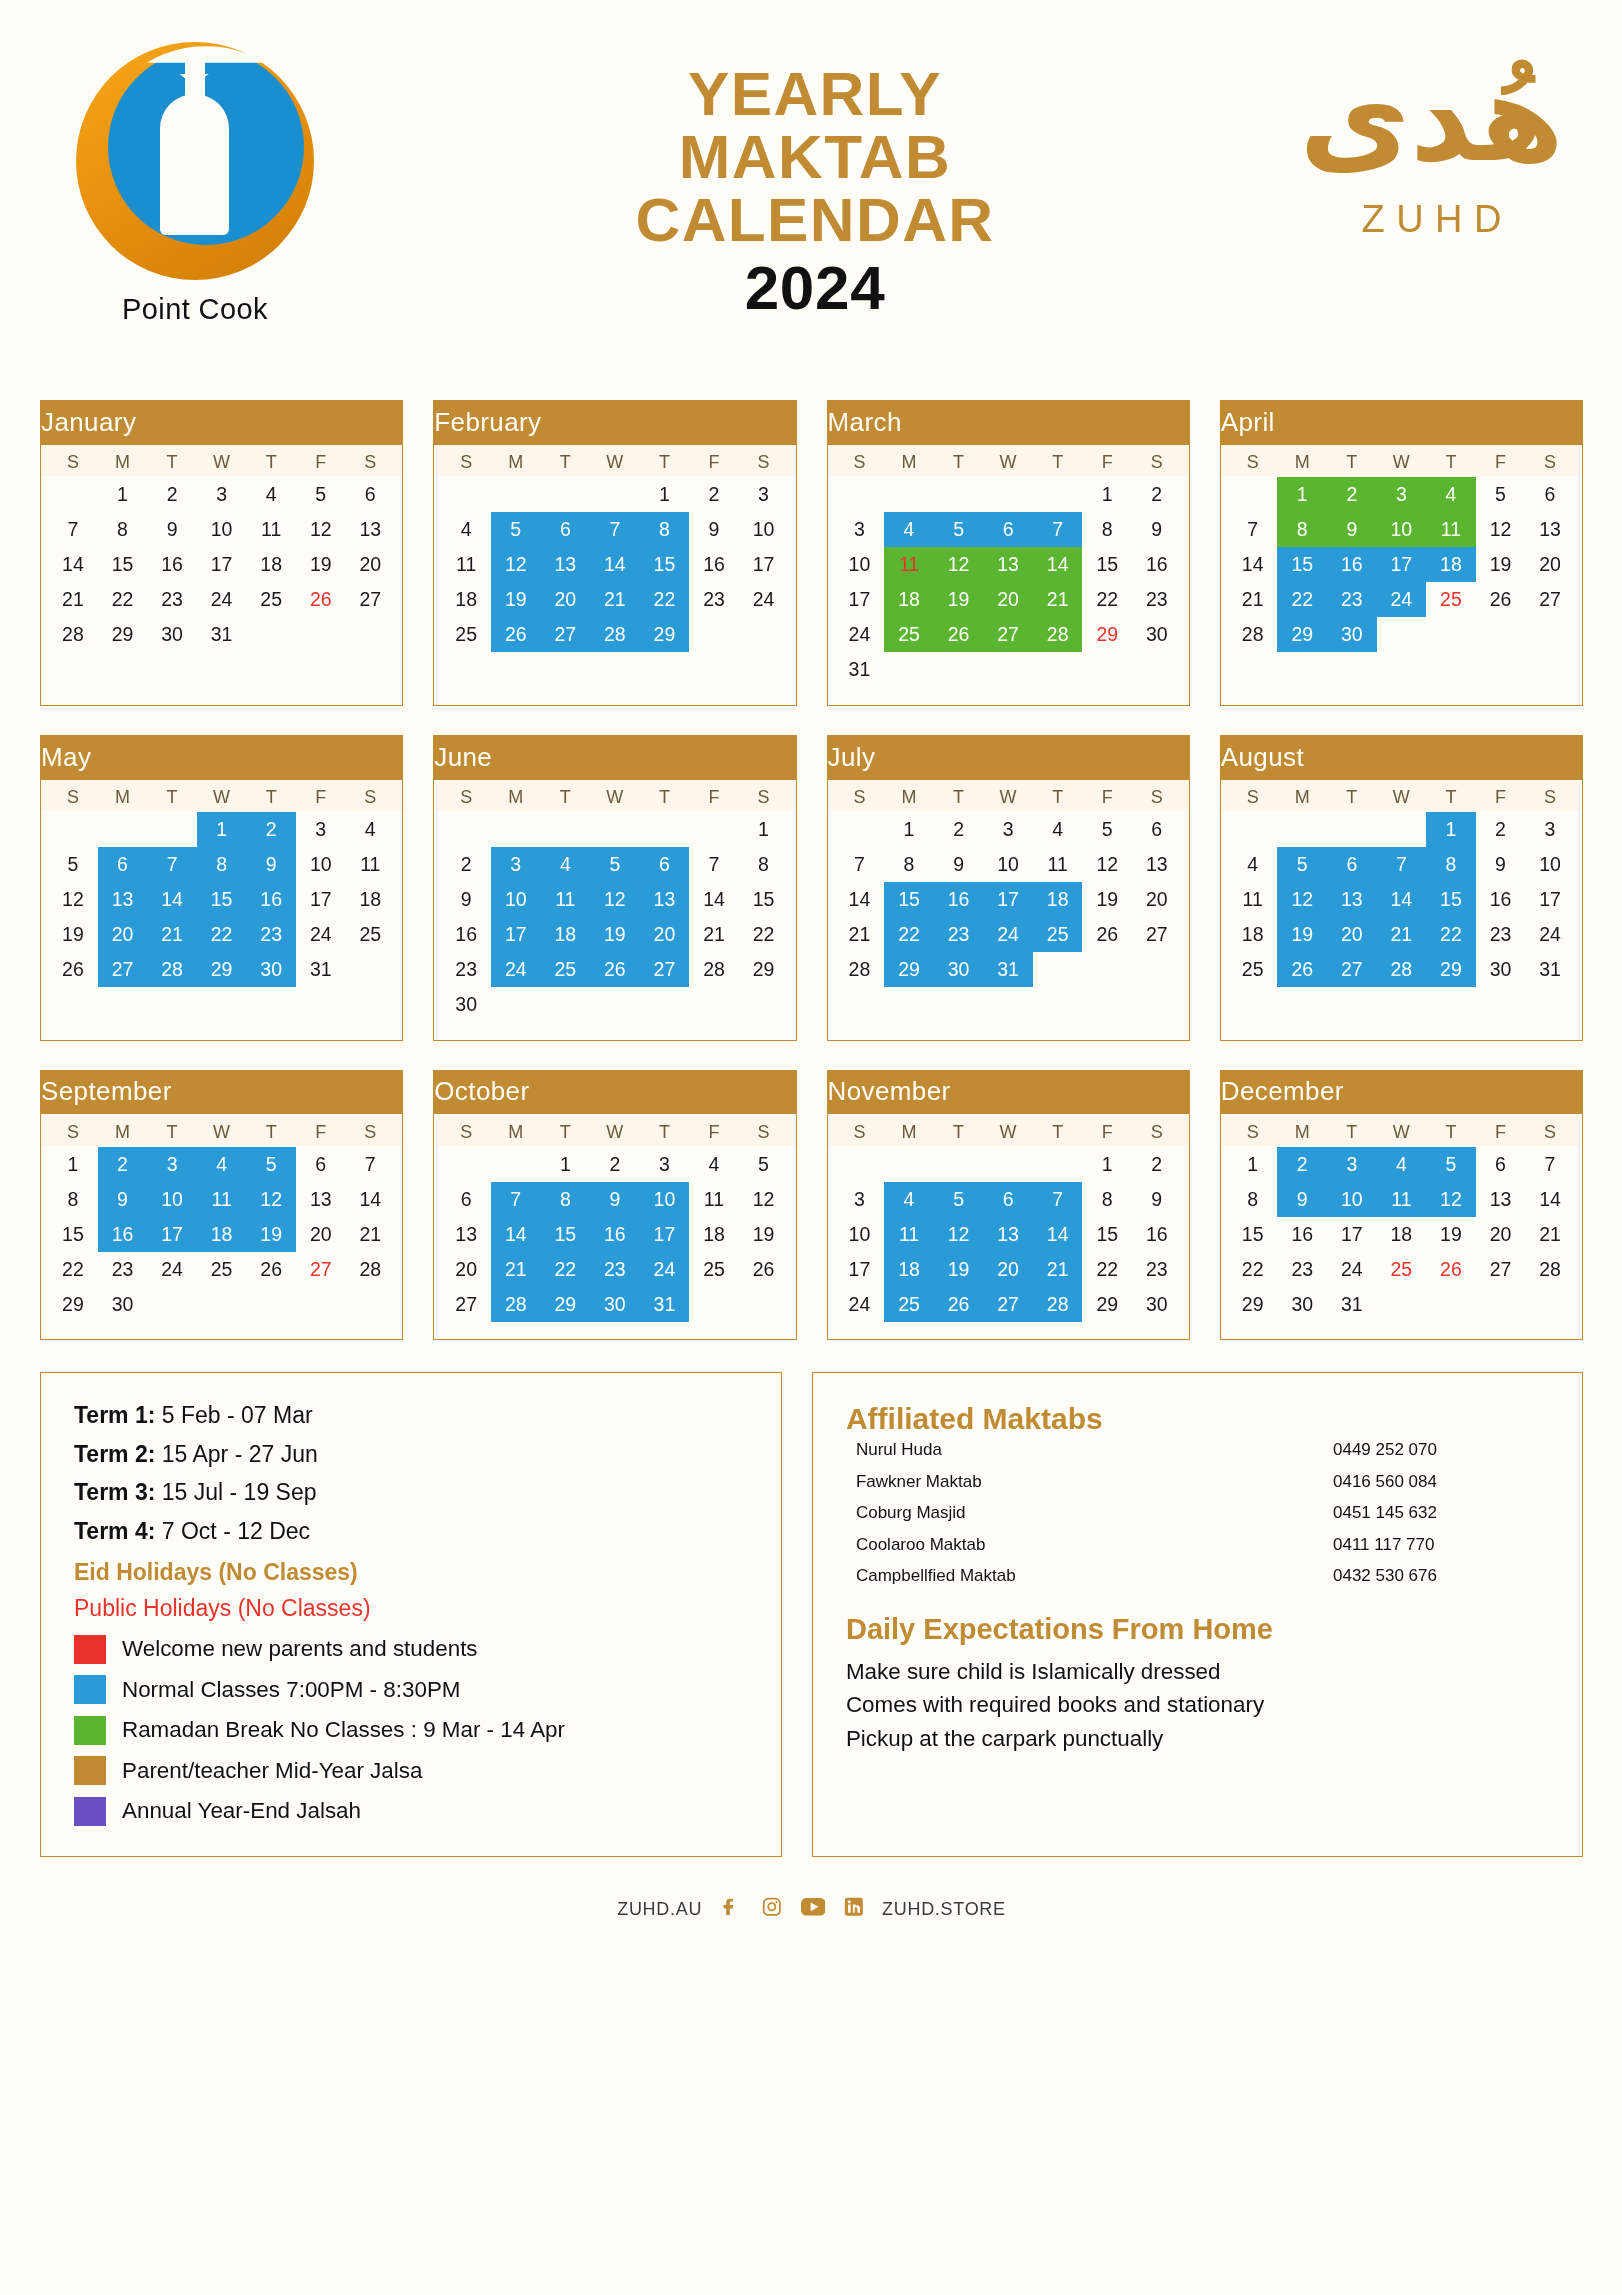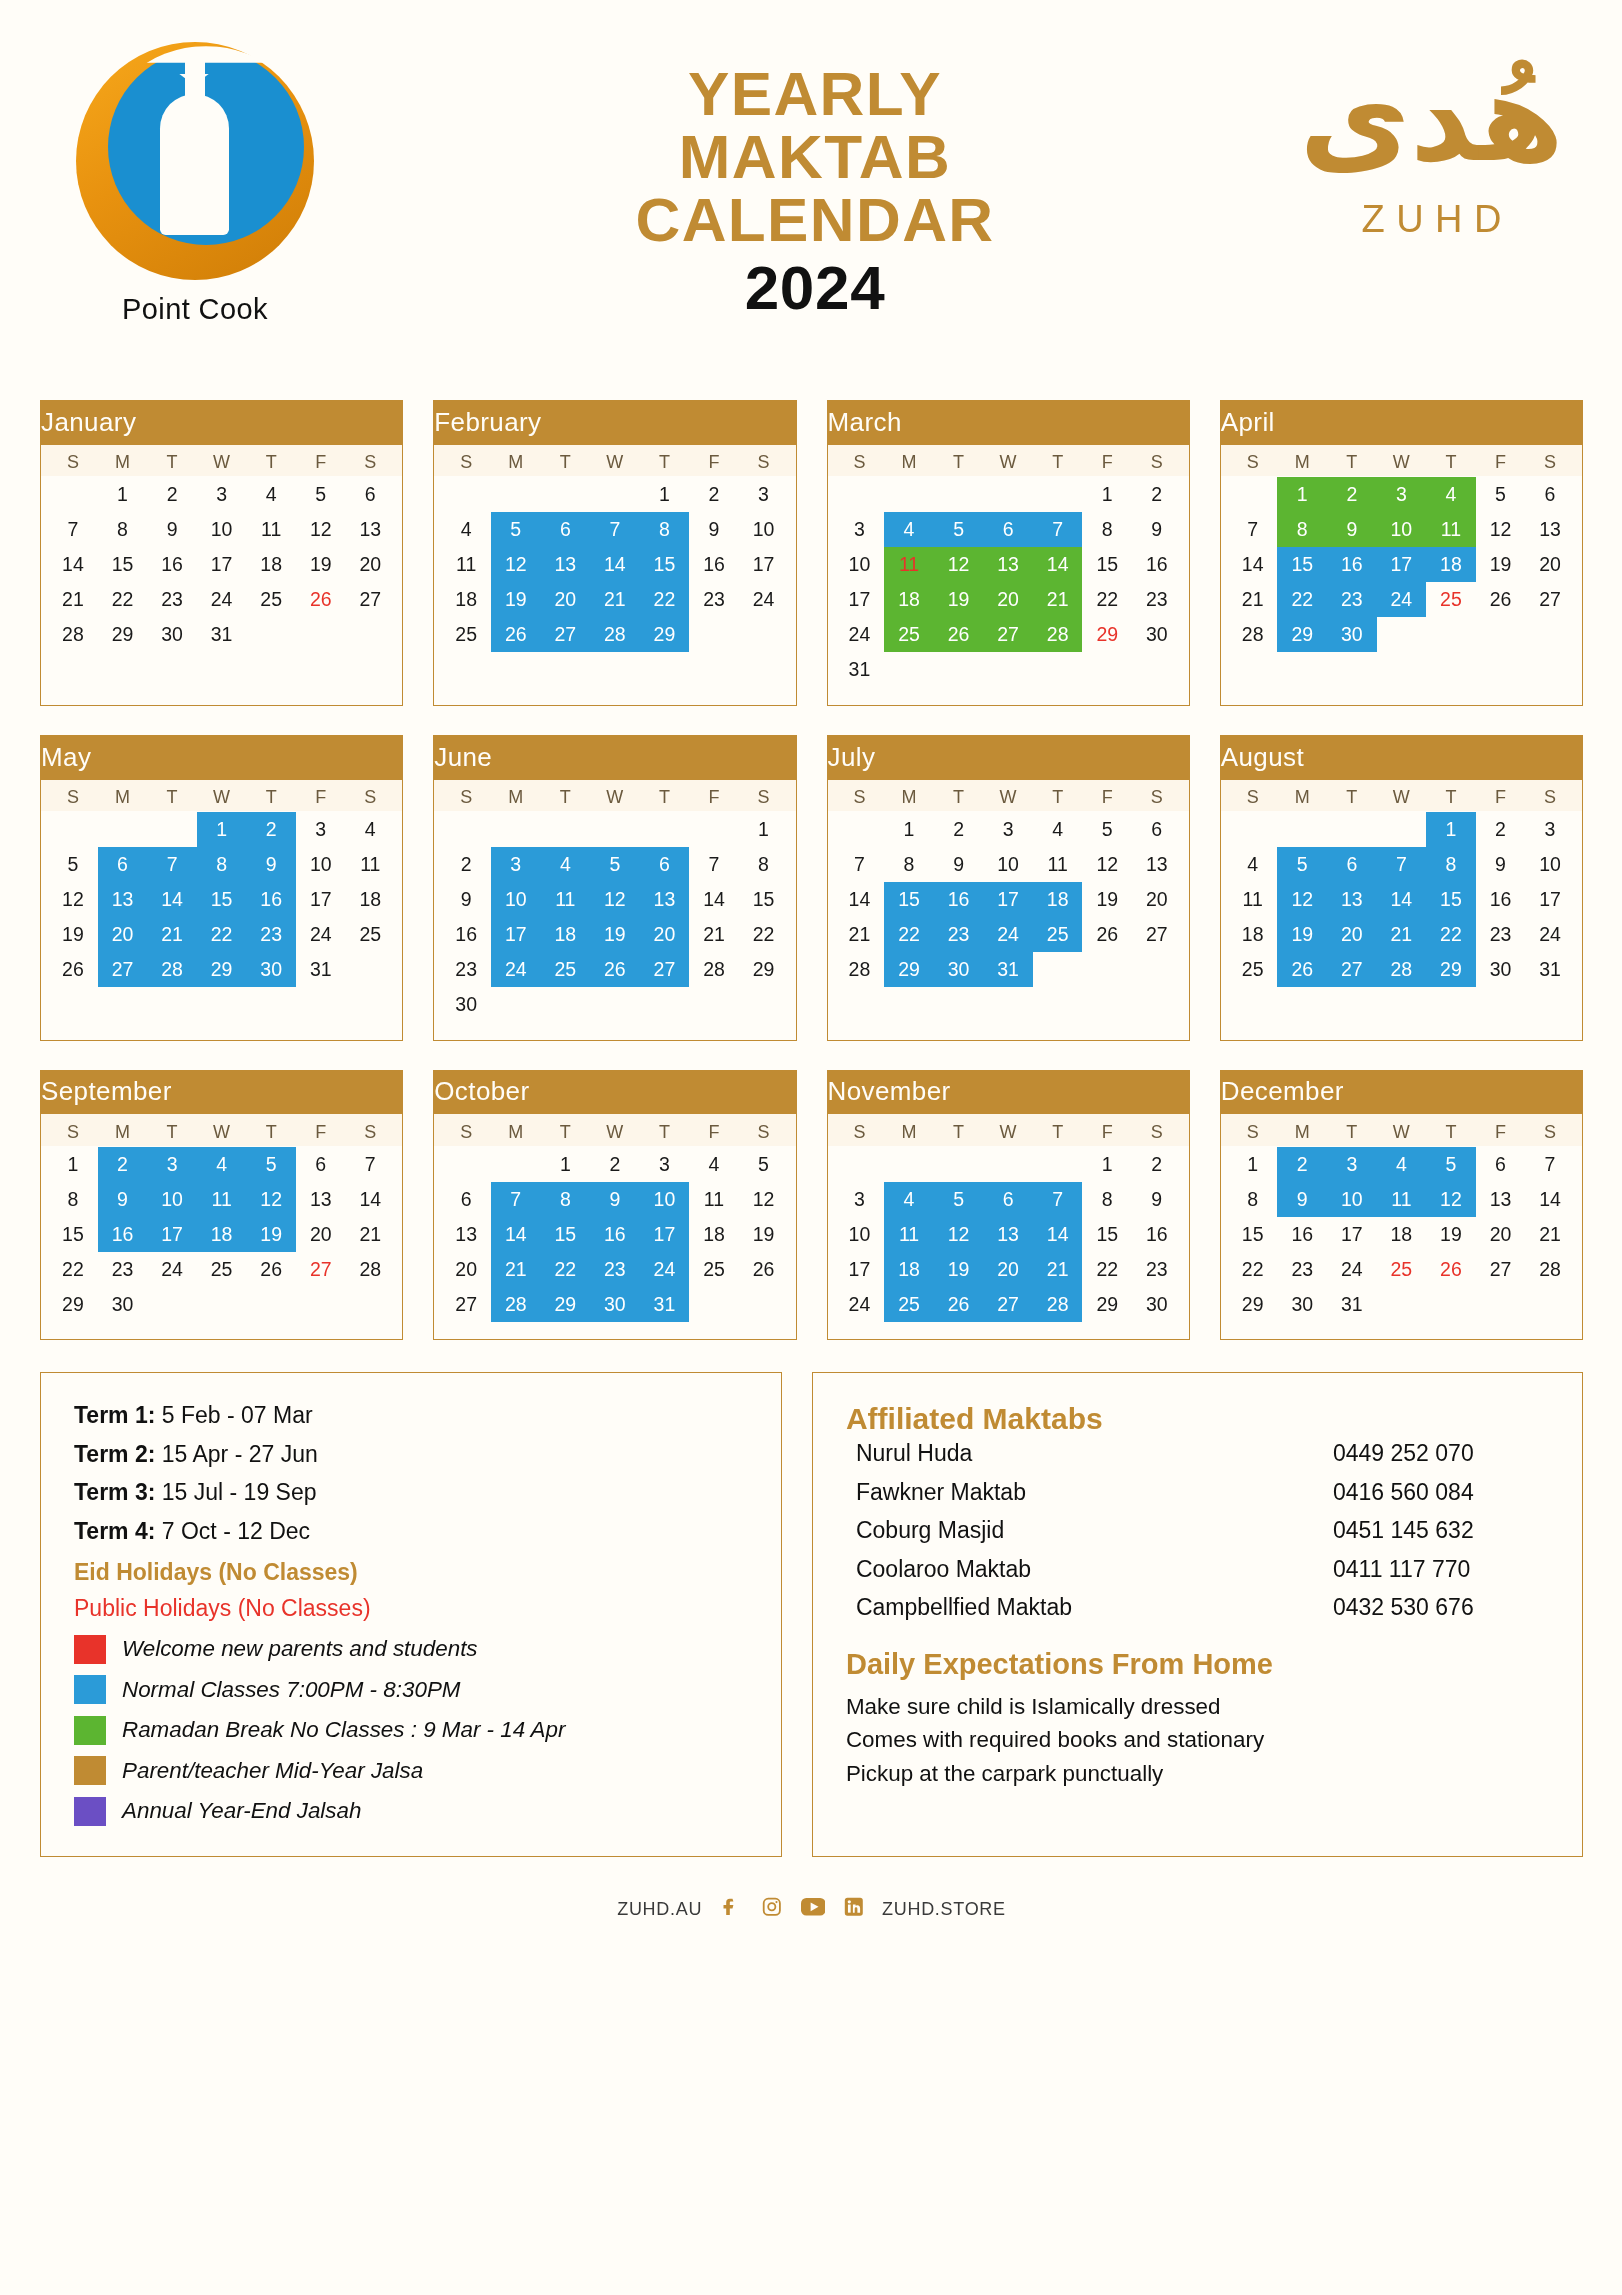--- a/index.html
+++ b/index.html
@@ -39,26 +39,26 @@
   .day.red{color:#e8332a;}
   .day.empty{visibility:hidden;}
 
   
   .panels{display:grid;grid-template-columns:1.02fr 1.06fr;gap:30px;margin-top:32px;}
   .panel{border:1.4px solid #c08b33;background:#fffdf8;padding:29px 33px 30px;}
   .term-line{font-size:23px;margin-bottom:11.5px;}
   .term-line b{font-weight:bold;}
   .eid{color:#c08b33;font-size:23px;font-weight:bold;margin-top:14.4px;}
   .pub{color:#e8332a;font-size:23px;margin-top:8.7px;margin-bottom:13px;}
-  .legend{display:flex;align-items:center;gap:16px;margin-top:11.5px;font-style:italic;}
+  .legend{display:flex;align-items:center;gap:16px;margin-top:11.5px;}
   .swatch{width:32px;height:29px;flex:0 0 auto;}
   .legend-label{font-size:22.4px;}
 
   .panel-head{color:#c08b33;font-size:30px;font-weight:bold;margin-bottom:4px;}
-  .mak-row{display:flex;justify-content:space-between;font-size:23px;margin:0 0 11.5px;padding-left:10px;}
+  .mak-row{display:flex;justify-content:space-between;font-size:17px;margin:0 0 11.5px;padding-left:10px;}
   .mak-name{}
   .mak-num{width:216px;text-align:left;}
   .panel-head2{color:#c08b33;font-size:29px;font-weight:bold;margin:27px 0 13px;}
   .exp{font-size:22.4px;margin-bottom:7.2px;}
 
   
   .footer{display:flex;align-items:flex-end;justify-content:center;gap:14.4px;margin-top:36px;font-size:18px;color:#3a3a3a;letter-spacing:0.7px;}
   .soc{width:27px;height:27px;display:inline-flex;align-items:center;justify-content:center;color:#c08b33;font-size:21.6px;font-weight:bold;}
   .soc svg{display:block;}
 </style>

